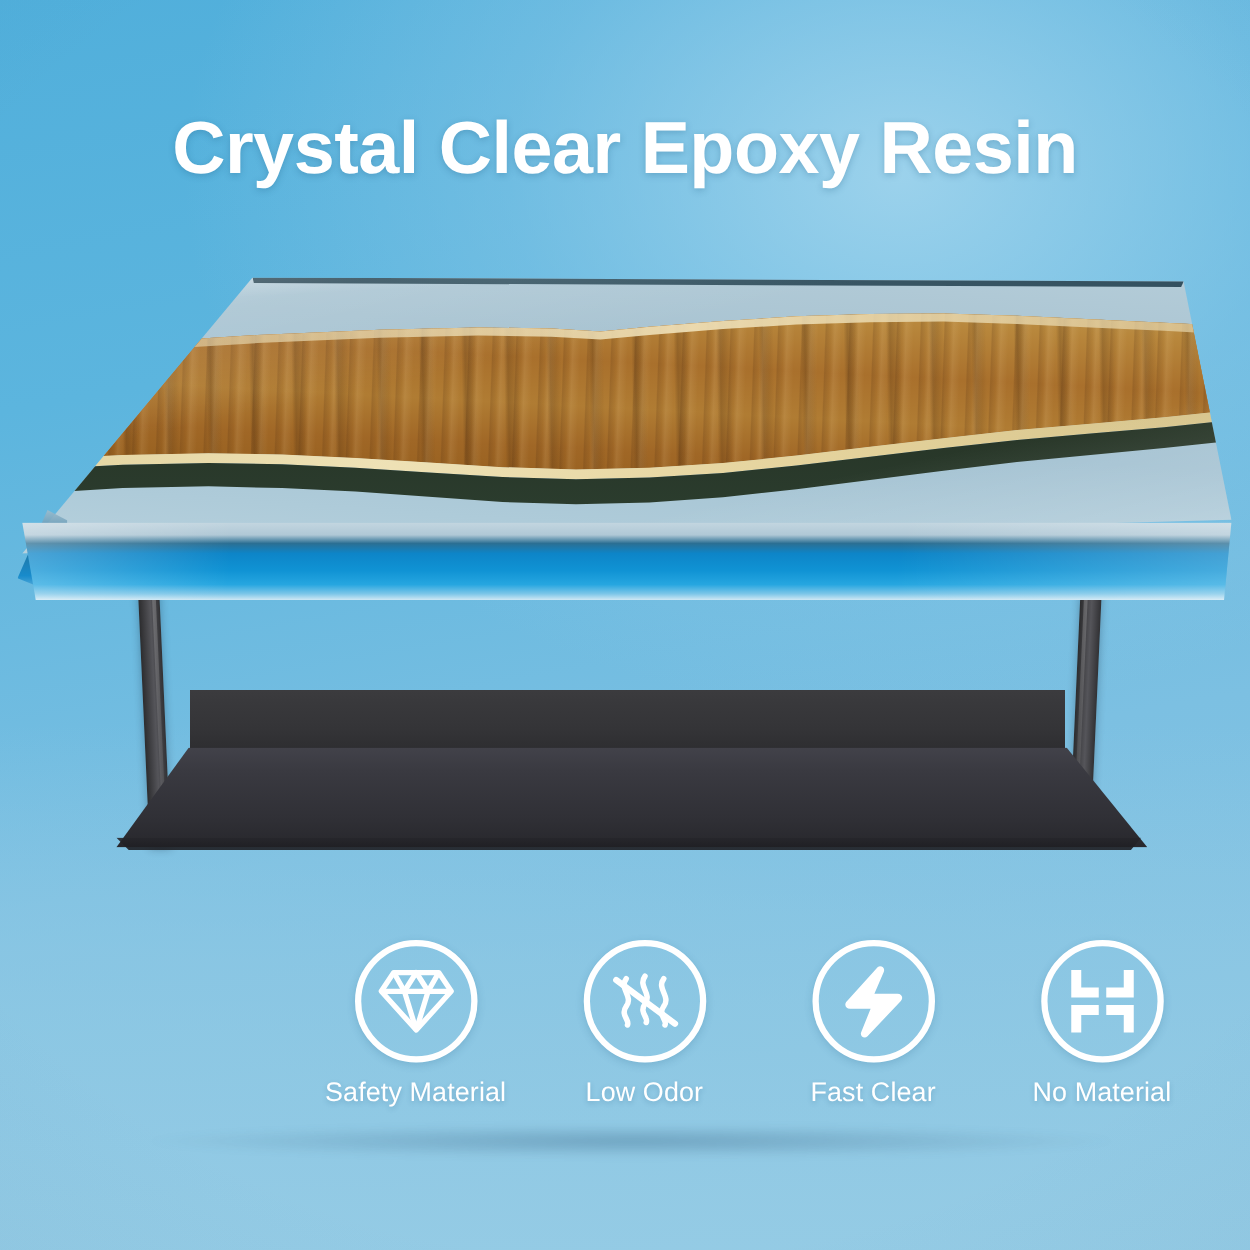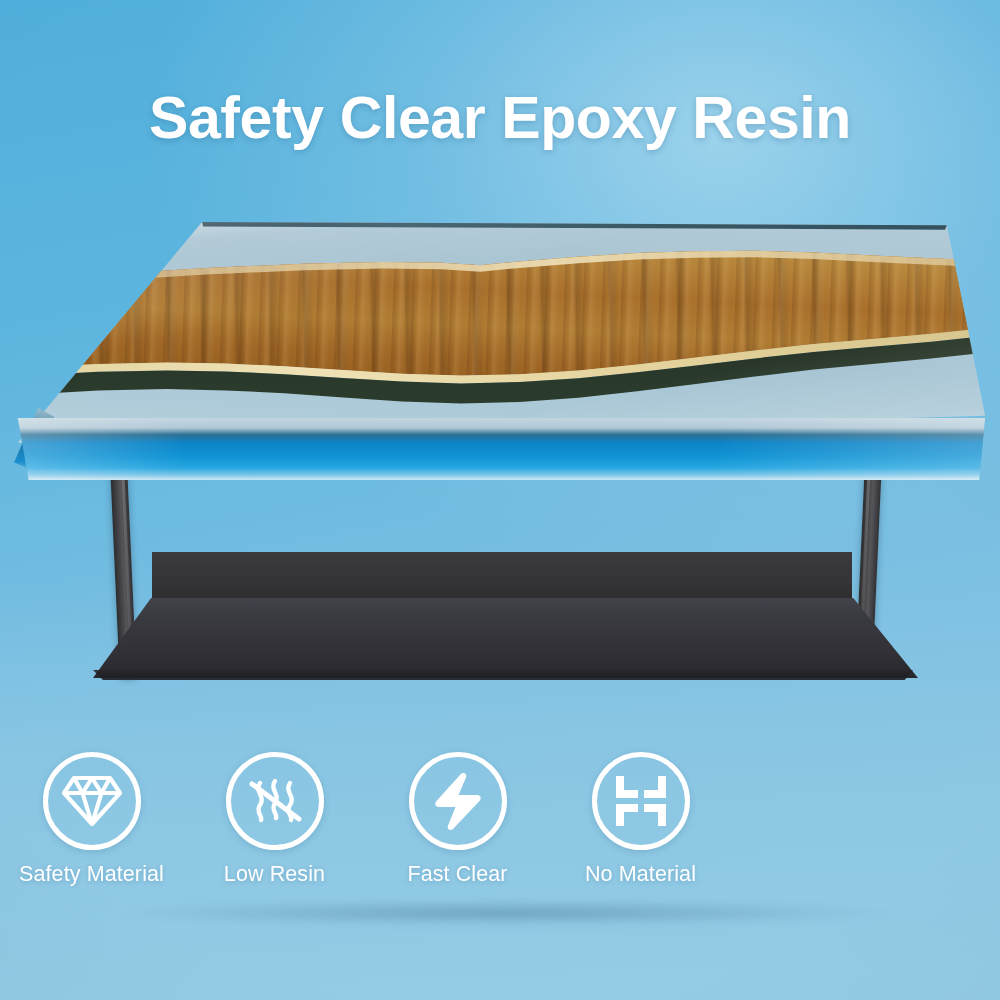--- a/index.html
+++ b/index.html
@@ -251,21 +251,21 @@
     background:radial-gradient(ellipse at 50% 50%, rgba(20,60,95,.26) 0%, rgba(20,60,95,0) 72%);
     filter:blur(3px);
   }
 
   
   .features {
     position:absolute;
     left:0; top:752px; width:973px; height:215px;
     display:flex;
     align-items:flex-start;
-    justify-content:flex-start;
+    justify-content:flex-end;
   }
   .feature {
     width:183px;
     display:flex;
     flex-direction:column;
     align-items:center;
   }
   .feature-icon {
     width:98px; height:98px;
     border:5px solid #ffffff;
@@ -287,21 +287,21 @@
 </head>
 <body>
 
 <div class="stage">
 
   <div class="bg-base"></div>
   <div class="bg-glow"></div>
   <div class="bg-bottom"></div>
   <div class="bg-vignette"></div>
 
-  <div class="headline">Safety Clear Epoxy Resin</div>
+  <div class="headline">Crystal Clear Epoxy Resin</div>
 
   <div class="table-wrap">
 
     <div class="base-layer">
       <div class="leg leg-left">
           <span class="leg-hl"></span>
         </div>
       <div class="leg leg-right">
           <span class="leg-hl"></span>
         </div>
@@ -348,21 +348,21 @@
       <div class="feature-icon">
         <svg width="62" height="58" viewBox="0 0 62 58">
           <g fill="none" stroke="#ffffff" stroke-width="4.4" stroke-linecap="round">
             <path d="M16 11 C10 19 22 25 16 33 C11 40 19 44 17 48"></path>
             <path d="M31 9 C25 17 37 23 31 31 C26 38 34 42 32 46"></path>
             <path d="M46 11 C40 19 52 25 46 33 C41 40 49 44 47 48"></path>
           </g>
           <path d="M8 12 L55 47" fill="none" stroke="#ffffff" stroke-width="5" stroke-linecap="round"></path>
         </svg>
       </div>
-      <div class="feature-label">Low Resin</div>
+      <div class="feature-label">Low Odor</div>
     </div>
 
     <div class="feature">
       <div class="feature-icon">
         <svg width="58" height="62" viewBox="0 0 58 62">
           <path d="M34 3 C36.5 3 38 5 37 7.5 L29.5 25 L48 25 C51.5 25 53 28.5 50.5 31 L24 59 C21.5 61.5 17.5 59 19 55.5 L26.5 37 L10 37 C6.5 37 5 33.5 7.5 31 L31 5 C31.8 3.8 32.8 3 34 3 Z" fill="#ffffff"></path>
         </svg>
       </div>
       <div class="feature-label">Fast Clear</div>
     </div>

